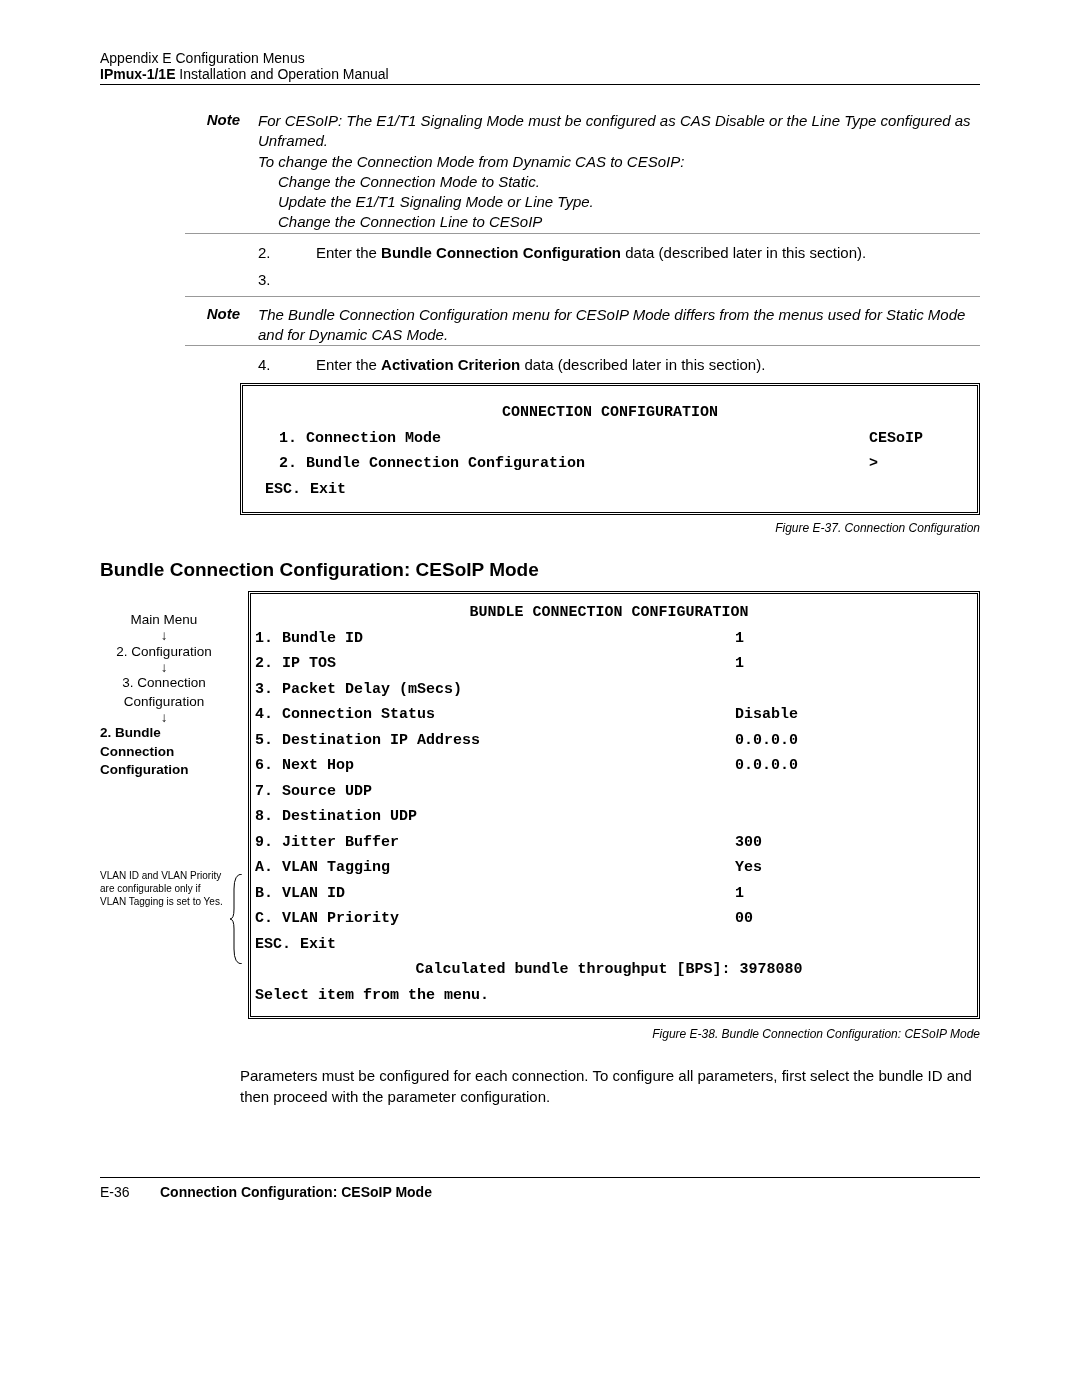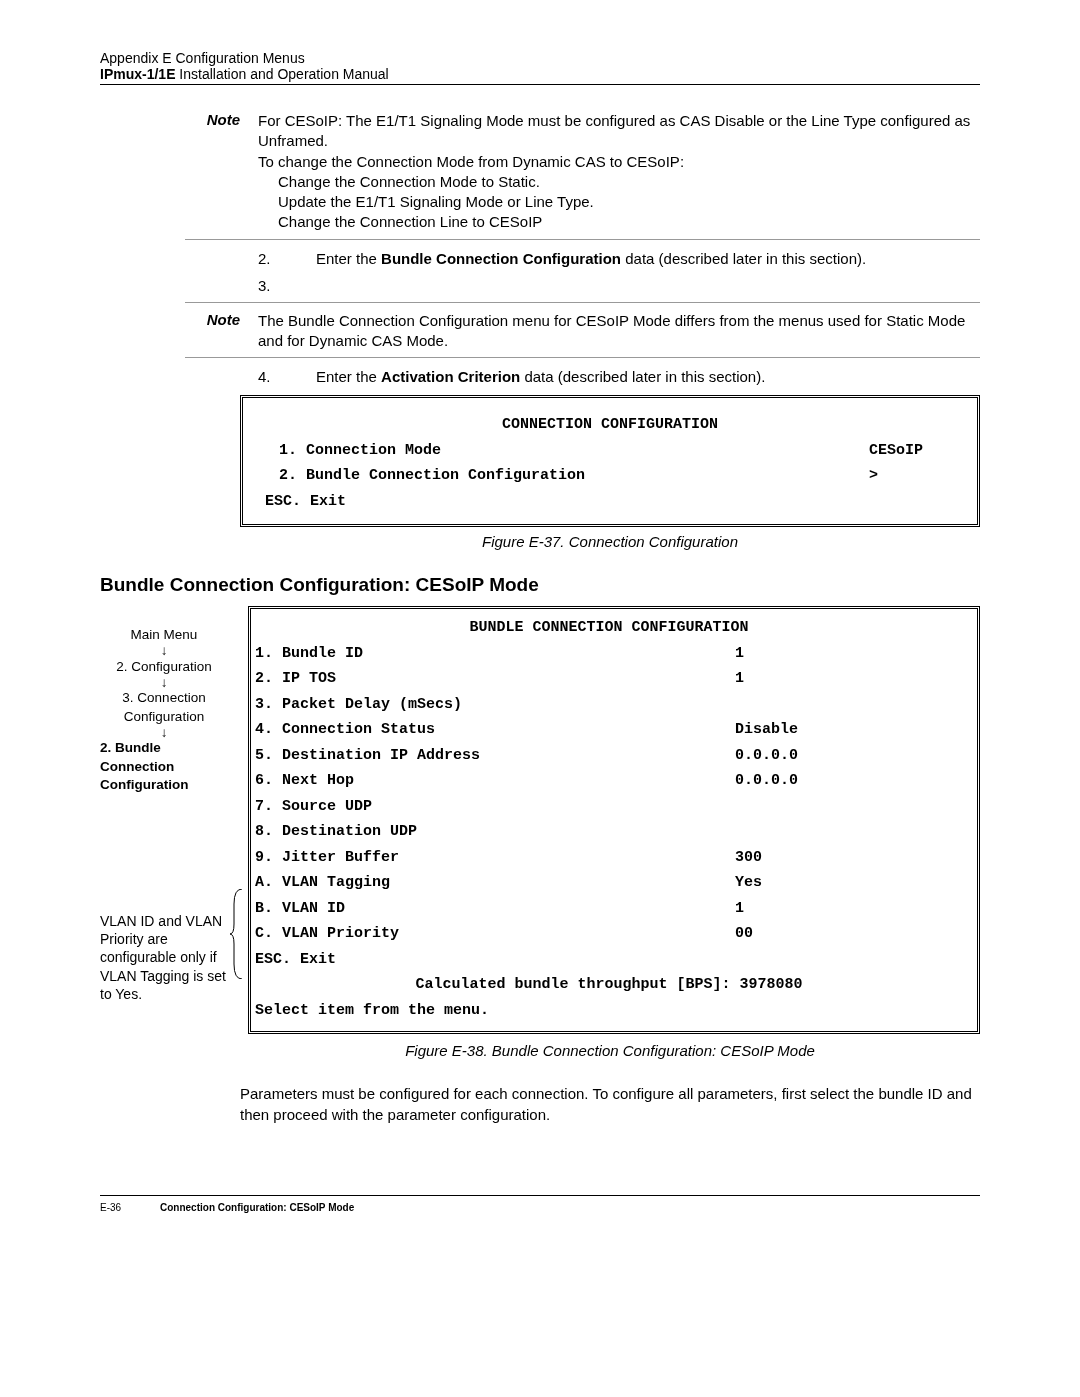--- a/index.html
+++ b/index.html
@@ -24,30 +24,31 @@
   .header-right { }
   .header-right b { font-weight: bold; }
 
   .note-row {
     display: flex;
     align-items: flex-start;
     margin-left: 85px;
     padding-top: 8px;
   }
   .note-row.bordered-top { border-top: 1px solid #999; }
-  .note-row.bordered-bot { border-bottom: 1px solid #999; padding-bottom: 6px; margin-bottom: 8px;}
+  .note-row.bordered-bot { border-bottom: 1px solid #999; margin-bottom: 8px;}
   .note-label {
     font-style: italic;
     font-weight: bold;
     width: 55px;
     flex-shrink: 0;
     text-align: right;
     padding-right: 18px;
   }
   .note-body {
+    font-style: italic;
     flex: 1;
     line-height: 1.35;
   }
   .note-body .indent { padding-left: 20px; display:block; }
 
   .step-block {
     margin-left: 158px;
     line-height: 1.4;
   }
   .step-item { display:flex; margin: 6px 0; }
@@ -63,23 +64,23 @@
     font-size: 15px;
     line-height: 1.7;
   }
   .term-title { text-align: center; }
   .term-row { display:flex; }
   .term-label { flex:1; padding-left: 18px;}
   .term-value { width: 90px; text-align:left; }
   .term-esc { padding-left: 4px; }
 
   .fig-caption {
-    text-align: center;
+    text-align: right;
     font-style: italic;
-    font-size: 15px;
+    font-size: 12px;
     margin: 6px 0 24px 140px;
   }
 
   h2.section-h {
     font-size: 19px;
     font-weight: bold;
     margin: 24px 0 10px 0;
   }
 
   .layout-row { display:flex; align-items:flex-start; }
@@ -113,37 +114,37 @@
   .term-box2 .select-line { padding-left:2px; }
 
   .brace-col {
     width: 14px;
     flex-shrink: 0;
     position: relative;
   }
   .brace-svg { position:absolute; }
 
   .side-note {
-    font-size: 14px;
+    font-size: 10px;
     line-height: 1.3;
-    margin-top: 118px;
+    margin-top: 90px;
   }
 
   .body-para {
     margin-left: 140px;
     margin-top: 12px;
     line-height: 1.4;
   }
 
   .footer-row {
     display:flex;
     border-top: 1px solid #000;
     margin-top: 70px;
     padding-top: 6px;
-    font-size: 10px;
+    font-size: 14px;
   }
   .footer-page { width: 60px; }
   .footer-title { font-weight: bold; }
 </style>
 </head>
 <body>
 
 <div class="header-row">
   <div class="header-left">Appendix E  Configuration Menus</div>
   <div class="header-right">

